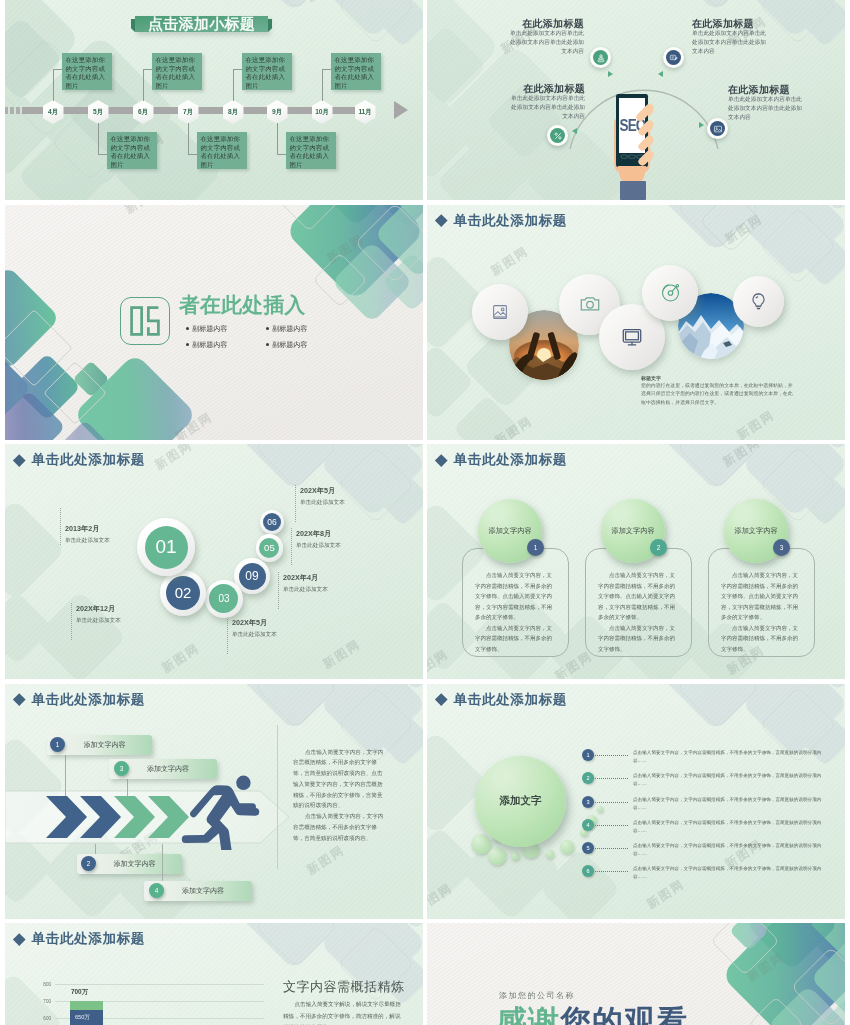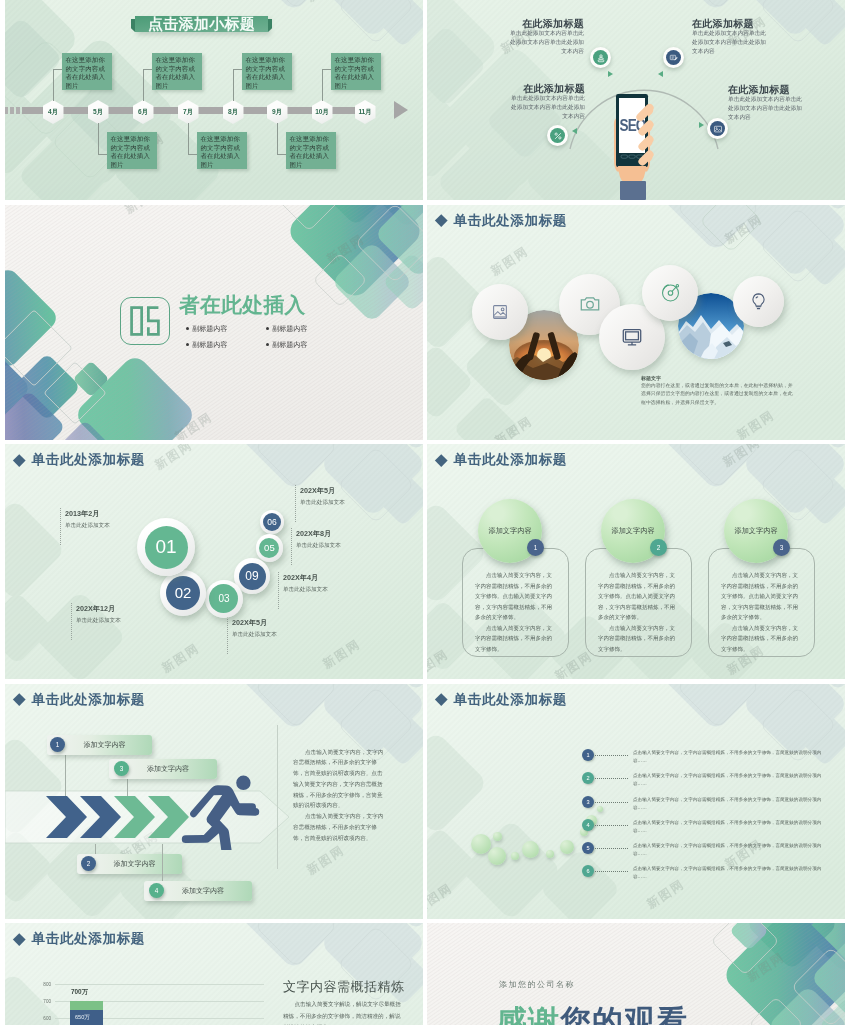--- a/index.html
+++ b/index.html
@@ -140,21 +140,21 @@
   
   .s9-ax{position:absolute;font-size:4.6px;color:#6b746e;text-align:right;width:13px}
   .s9-gl{position:absolute;height:1px;background:#cfdcd2}
   .s9-bar{position:absolute;border-radius:0}
   .s9-bl{position:absolute;font-size:6.4px;font-weight:bold;color:#3d4943}
   .s9-h{position:absolute;left:278px;top:55px;font-size:13px;color:#48534e;letter-spacing:.5px}
   .s9-p{position:absolute;left:278px;top:76px;width:120px;font-size:5.6px;
     line-height:2.1;color:#56615b;text-indent:11.5px}
 
   
-  .s10-sub{position:absolute;left:72px;top:56px;font-size:8px;color:#6d7a73;letter-spacing:1.5px}
+  .s10-sub{position:absolute;left:72px;top:67px;font-size:8px;color:#6d7a73;letter-spacing:1.5px}
   .s10-h{position:absolute;left:69px;top:78px;font-size:31px;font-weight:bold;
     letter-spacing:1px;white-space:nowrap}
 </style>
 </head>
 <body>
 
 <svg width="0" height="0" style="position:absolute">
  <defs>
   <linearGradient id="gGrnA" x1="0" y1="0" x2="1" y2="1">
    <stop offset="0" stop-color="#4fb08c"></stop>
@@ -699,21 +699,21 @@
     <div class="wm" style="left:148px;top:3px">新图网</div>
     <div class="wm" style="left:316px;top:202px">新图网</div>
     <div class="wm" style="left:155px;top:206px">新图网</div>
   </div>
   <div class="hdr">
     <span class="dia"></span>
     <span class="t">单击此处添加标题</span>
   </div>
 
   <div class="s5-dot" style="left:55px;top:64px;height:37px"></div>
-  <div class="s5-lab" style="left:60px;top:65px">
+  <div class="s5-lab" style="left:60px;top:80px">
     <b>2013年2月</b>
     <span>单击此处添加文本</span>
       </div>
 
   <div class="s5-dot" style="left:66px;top:159px;height:37px"></div>
   <div class="s5-lab" style="left:71px;top:160px">
     <b>202X年12月</b>
     <span>单击此处添加文本</span>
       </div>
 
@@ -968,20 +968,21 @@
   <div class="s8-bub" style="left:66px;top:148px;width:9px;height:9px"></div>
   <div class="s8-bub" style="left:61px;top:163px;width:18px;height:18px"></div>
   <div class="s8-bub" style="left:84px;top:168px;width:8px;height:8px"></div>
   <div class="s8-bub" style="left:95px;top:157px;width:17px;height:17px"></div>
   <div class="s8-bub" style="left:119px;top:166px;width:8px;height:8px"></div>
   <div class="s8-bub" style="left:133px;top:156px;width:14px;height:14px"></div>
   <div class="s8-bub" style="left:153px;top:144px;width:8px;height:8px"></div>
   <div class="s8-bub" style="left:159px;top:131px;width:11px;height:11px"></div>
   <div class="s8-bub" style="left:170px;top:122px;width:6px;height:6px"></div>
 
+  <div class="s8-ball">添加文字</div>
 
   <div class="s8-n" style="left:155px;top:65px;background:#41628b">1</div>
   <div class="s8-line" style="left:168px;top:71px;width:33px"></div>
   <div class="s8-txt" style="left:206px;top:65px">点击输入简要文字内容，文字内容需概括精炼，不用多余的文字修饰，言简意赅的说明分项内容……</div>
 
   <div class="s8-n" style="left:155px;top:88px;background:#4fa791">2</div>
   <div class="s8-line" style="left:168px;top:94px;width:33px"></div>
   <div class="s8-txt" style="left:206px;top:88px">点击输入简要文字内容，文字内容需概括精炼，不用多余的文字修饰，言简意赅的说明分项内容……</div>
 
   <div class="s8-n" style="left:155px;top:112px;background:#41628b">3</div>

